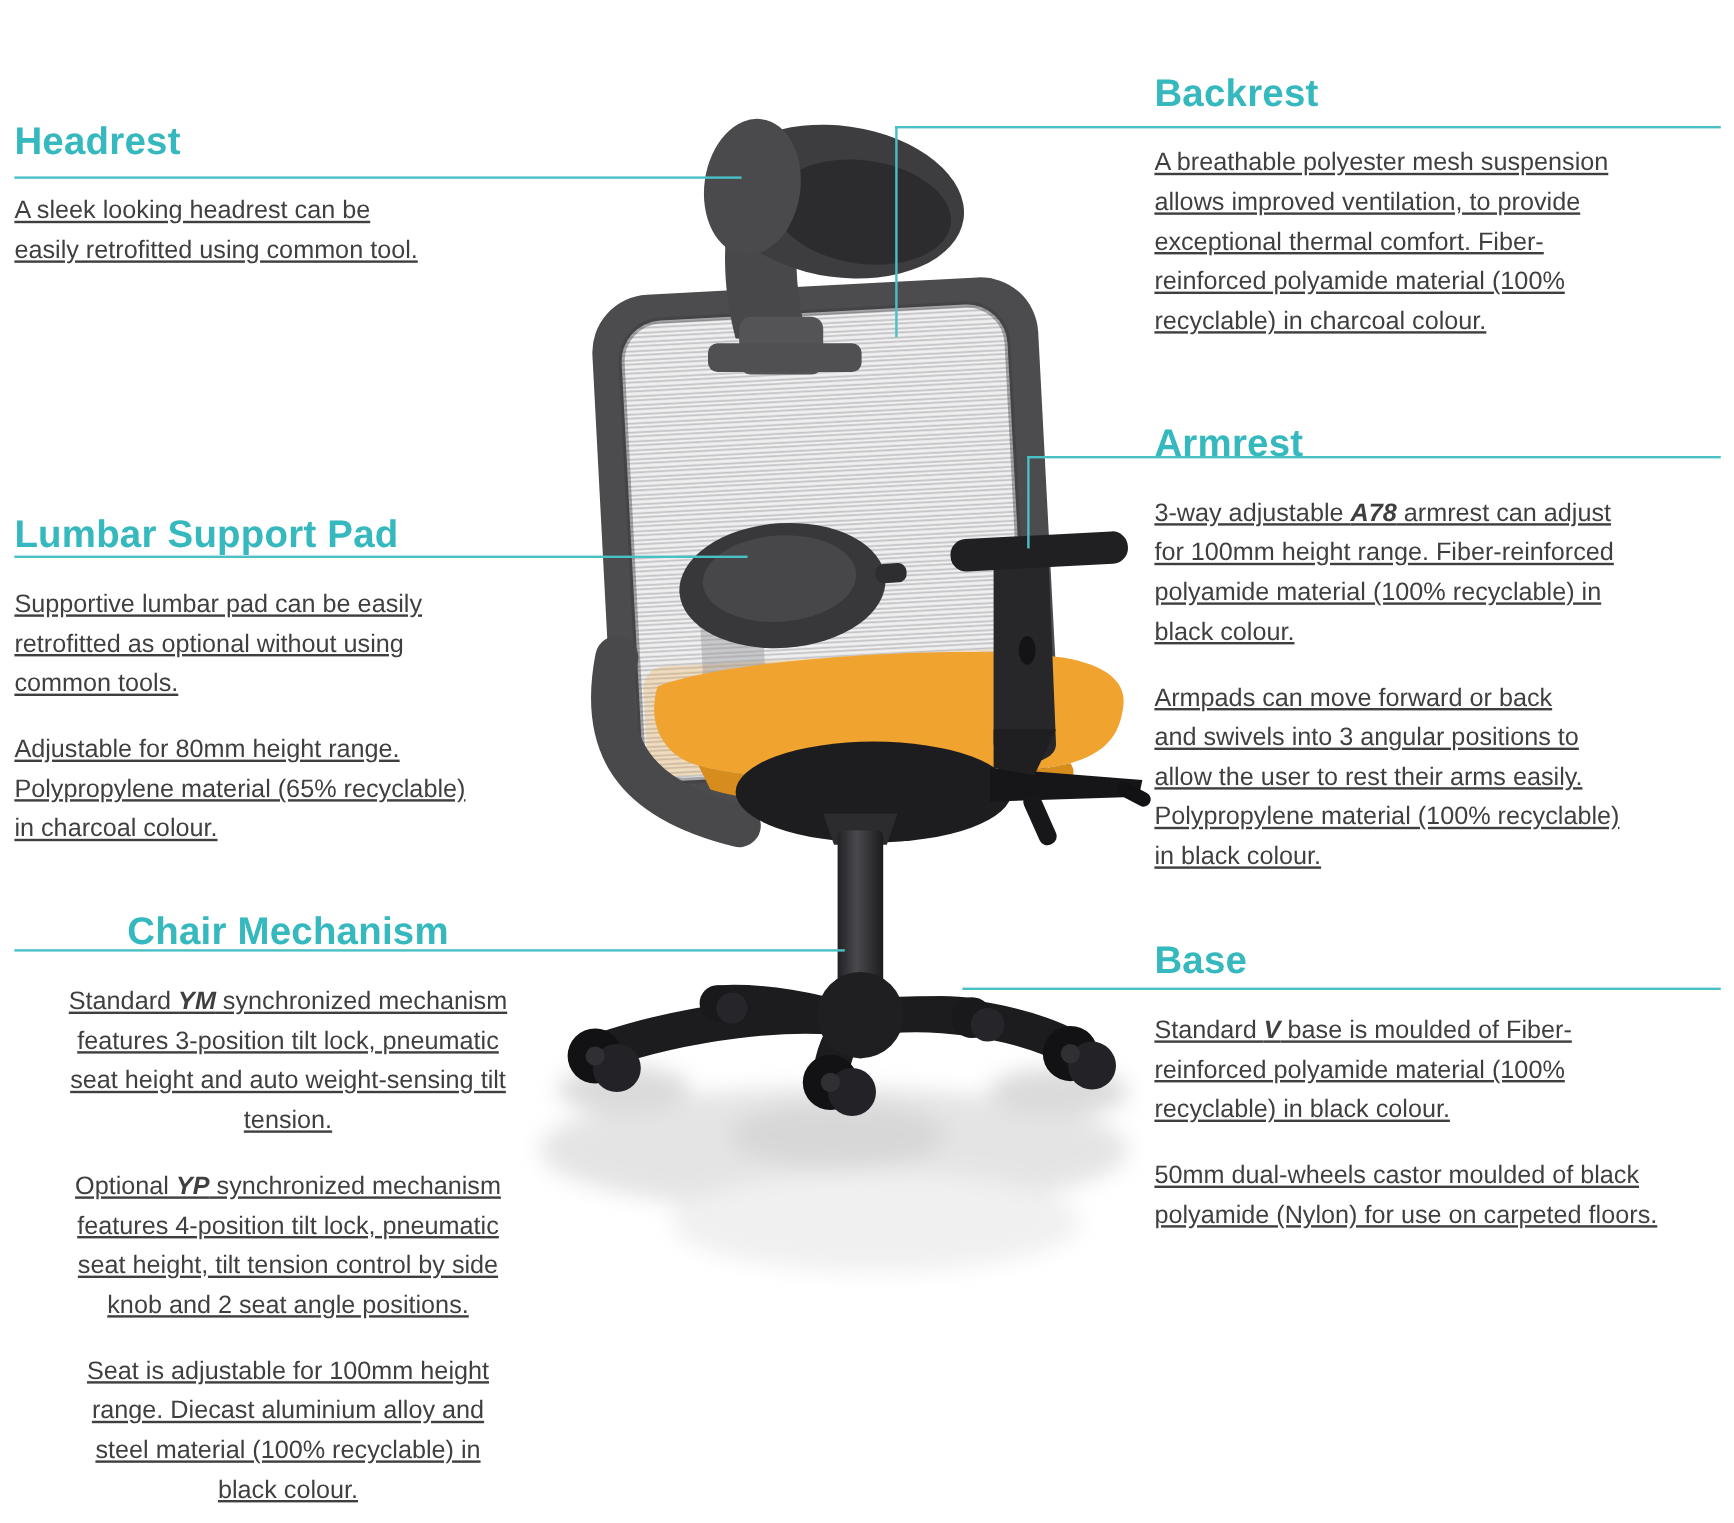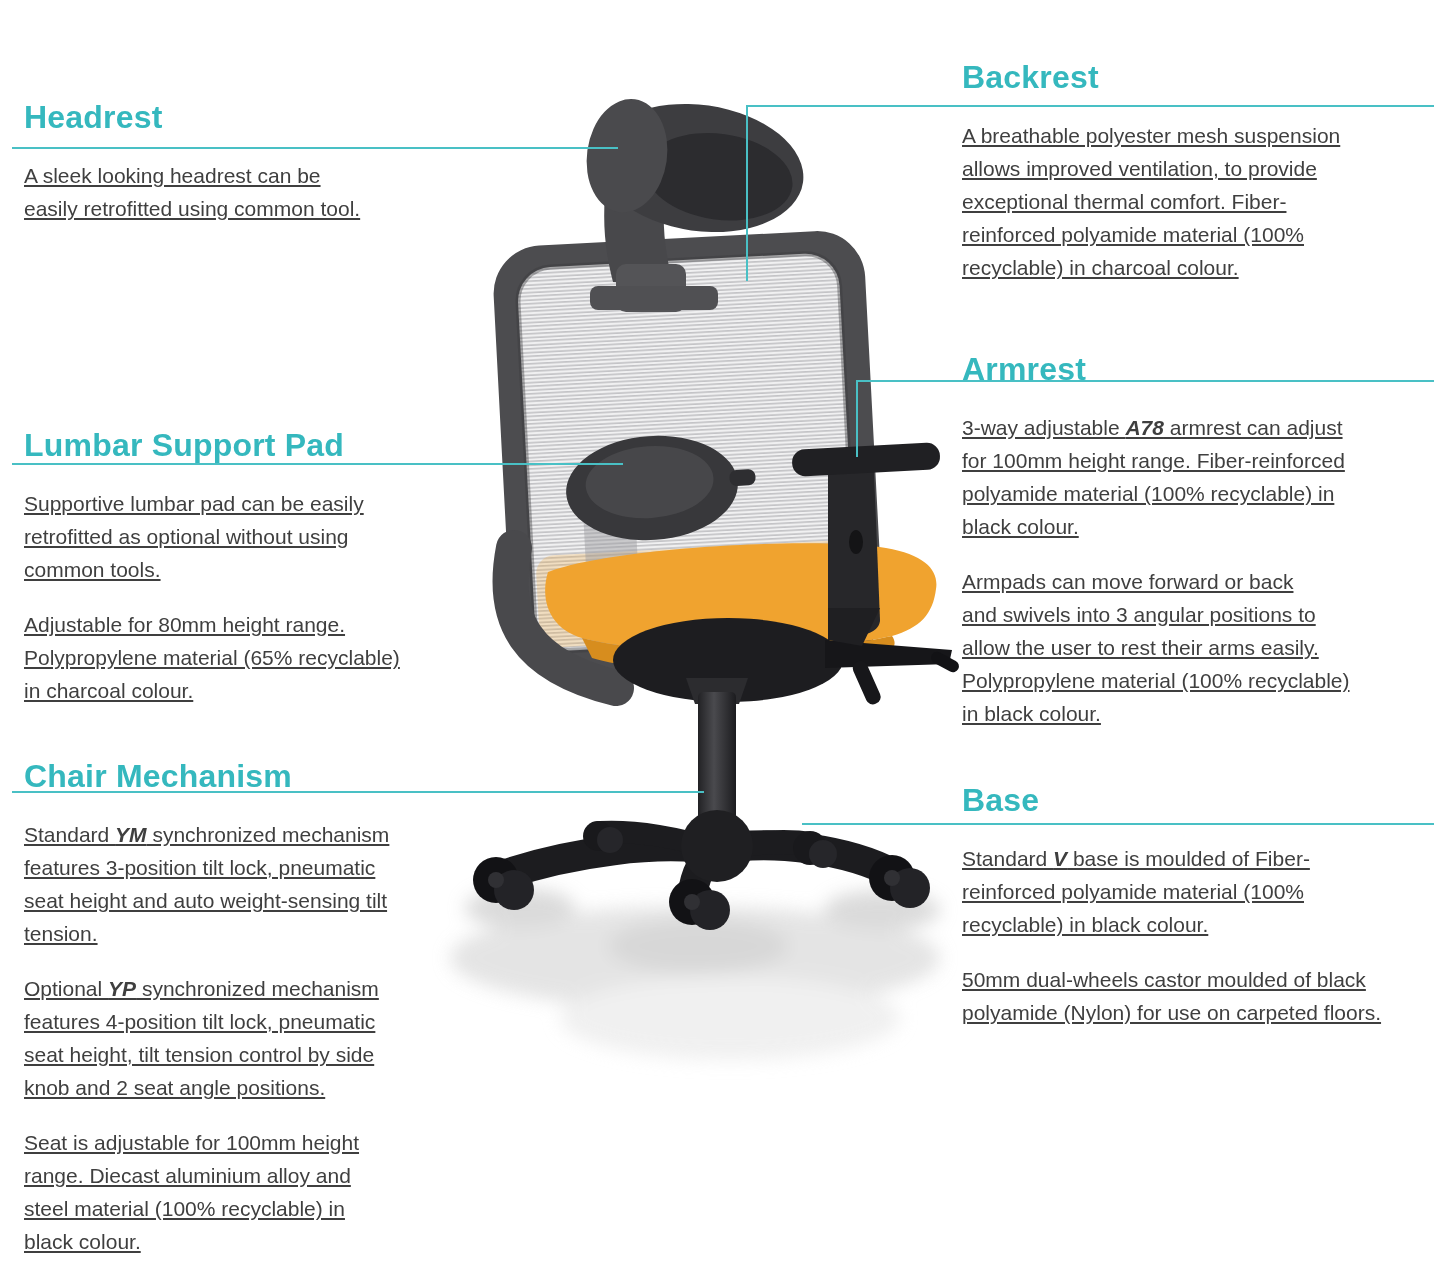--- a/index.html
+++ b/index.html
@@ -18,25 +18,25 @@
     color:var(--accent);letter-spacing:.2px;
   }
   .section p{
     margin:22px 0 0;font-size:21px;line-height:33px;color:var(--text);
     white-space:pre-line;
     text-decoration:underline;
   }
   .section p:first-of-type{margin-top:26px;}
   .section p b i{font-style:italic;}
 
-  .col-left{left:24px;width:456px;}
+  .col-left{left:12px;width:456px;}
   .col-right{left:962px;width:480px;}
   #sec-headrest{top:101px;}
   #sec-lumbar{top:429px;}
-  #sec-mechanism{top:760px;}
+  #sec-mechanism{top:760px;text-align:center;}
   #sec-backrest{top:61px;}
   #sec-armrest{top:353px;}
   #sec-base{top:784px;}
 
   .leader{position:absolute;background:var(--line);z-index:5;}
   .leader.h{height:2px;}
   .leader.v{width:2px;}
   #line-headrest{left:12px;top:147px;width:606px;}
   #line-lumbar{left:12px;top:463px;width:611px;}
   #line-mechanism{left:12px;top:791px;width:692px;}

